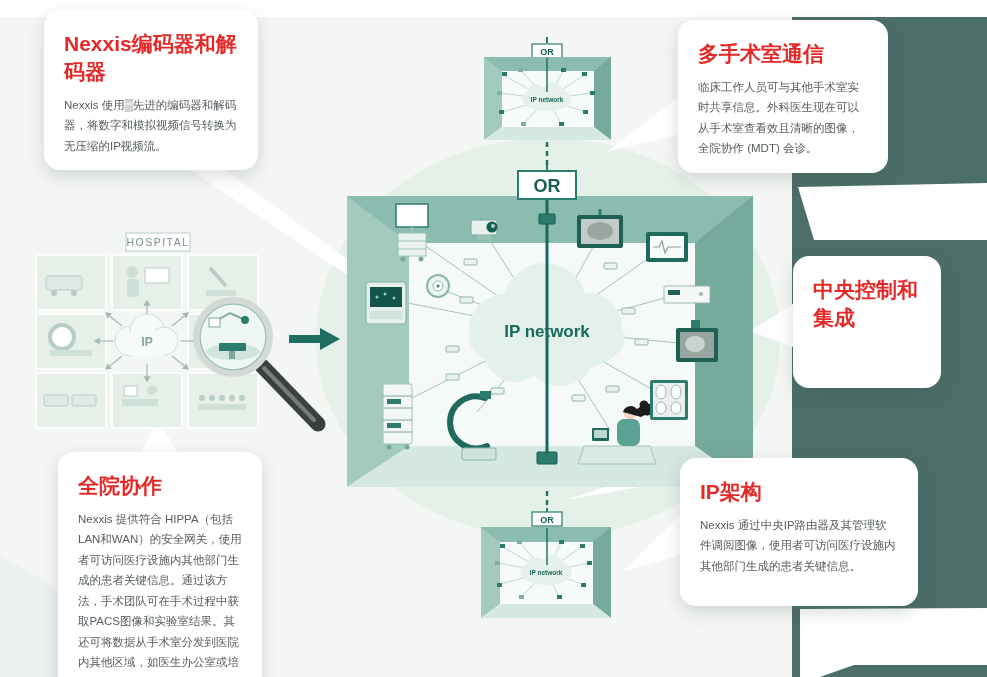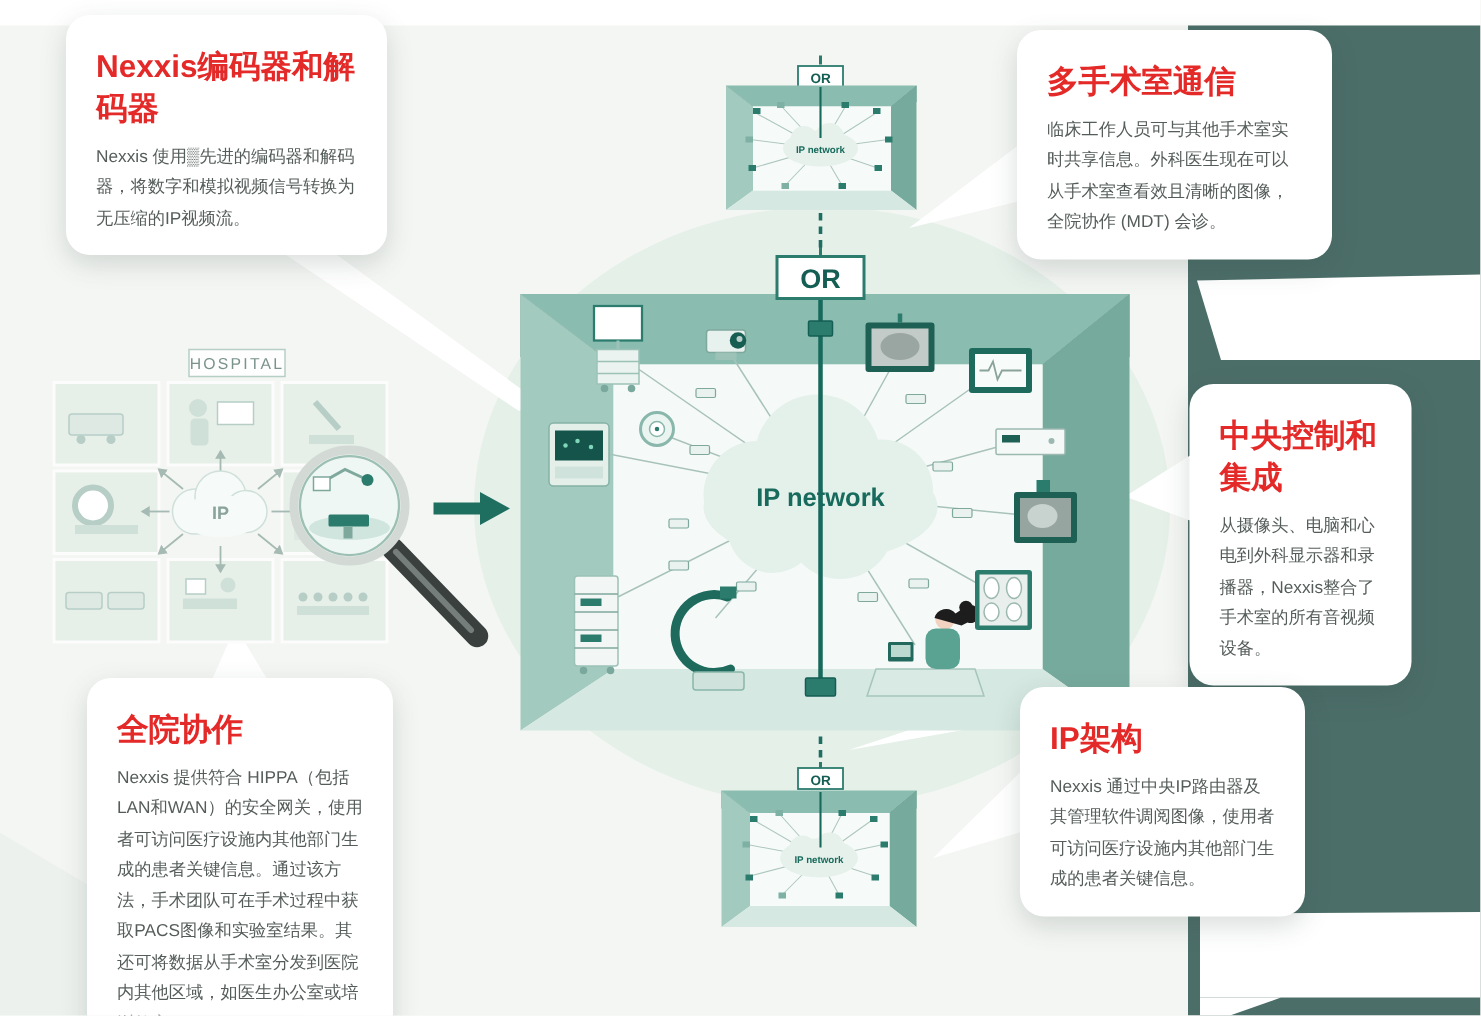--- a/index.html
+++ b/index.html
@@ -376,26 +376,25 @@
   <p>Nexxis 使用▒先进的编码器和解码器，将数字和模拟视频信号转换为无压缩的IP视频流。</p>
 </div>
 
 <div class="card" style="left:678px;top:20px;width:210px;min-height:124px;">
   <h3>多手术室通信</h3>
   <p>临床工作人员可与其他手术室实时共享信息。外科医生现在可以从手术室查看效且清晰的图像，全院协作 (MDT) 会诊。</p>
 </div>
 
 <div class="card" style="left:793px;top:256px;width:148px;min-height:132px;">
   <h3>中央控制和集成</h3>
-  <p>从摄像头、电脑和心电到外科显示器和录播器，Nexxis整合了手术室的所有音视频设备。</p>
 </div>
 
 <div class="card" style="left:58px;top:452px;width:204px;min-height:198px;">
   <h3>全院协作</h3>
   <p>Nexxis 提供符合 HIPPA（包括LAN和WAN）的安全网关，使用者可访问医疗设施内其他部门生成的患者关键信息。通过该方法，手术团队可在手术过程中获取PACS图像和实验室结果。其还可将数据从手术室分发到医院内其他区域，如医生办公室或培训教室。</p>
 </div>
 
-<div class="card" style="left:680px;top:458px;width:190px;min-height:148px;">
+<div class="card" style="left:680px;top:458px;width:238px;min-height:148px;">
   <h3>IP架构</h3>
   <p>Nexxis 通过中央IP路由器及其管理软件调阅图像，使用者可访问医疗设施内其他部门生成的患者关键信息。</p>
 </div>
 
 </div>
 
 </body></html>

